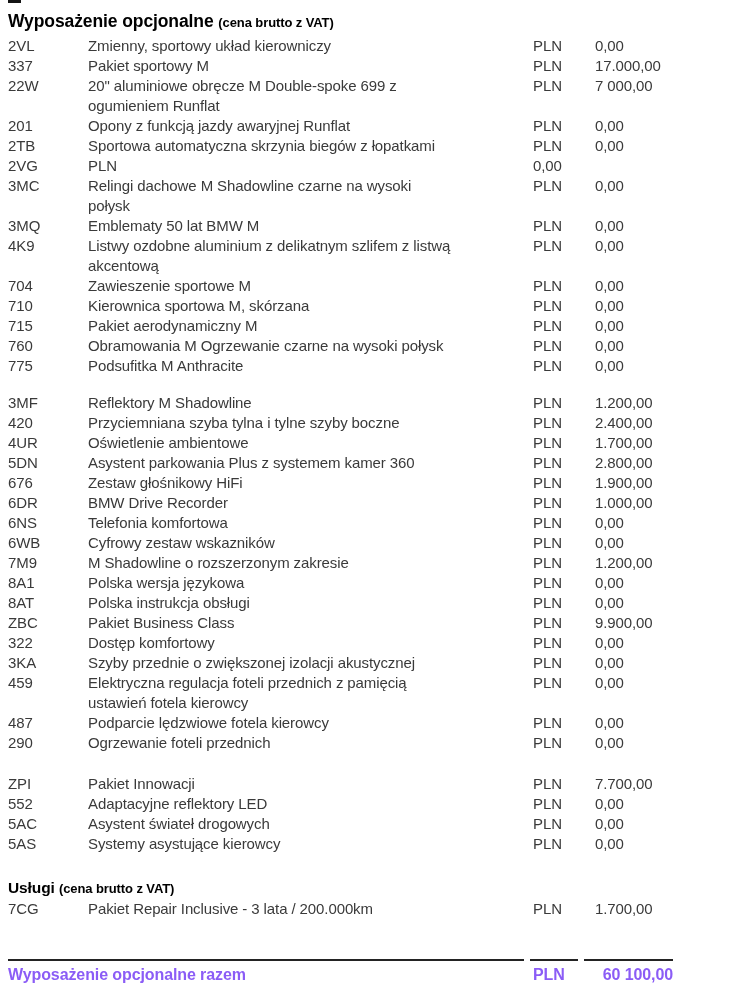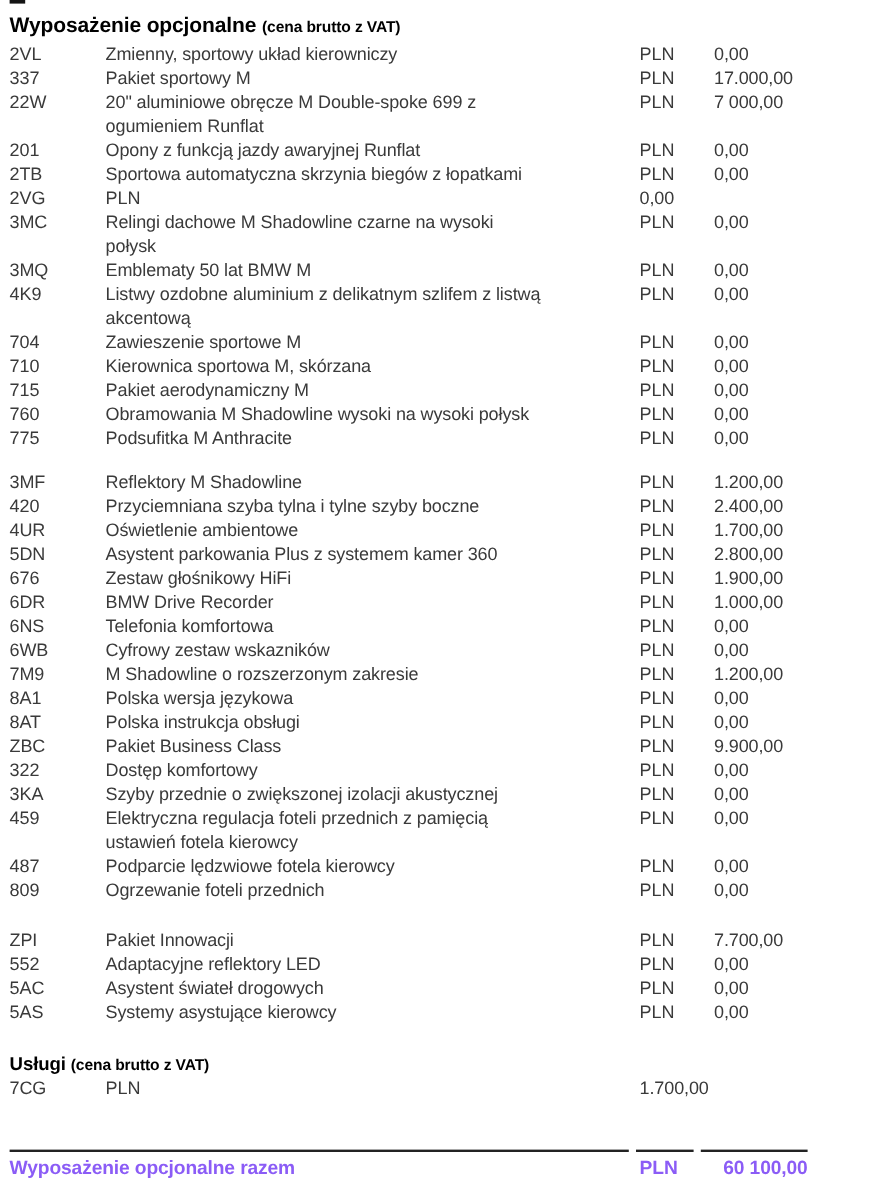--- a/index.html
+++ b/index.html
@@ -165,21 +165,21 @@
 
       <div class="row">
         <span class="code">715</span>
         <span class="desc">Pakiet aerodynamiczny M</span>
         <span class="cur">PLN</span>
         <span class="amt">0,00</span>
       </div>
 
       <div class="row">
         <span class="code">760</span>
-        <span class="desc">Obramowania M Shadowline wysoki na wysoki połysk</span>
+        <span class="desc">Obramowania M Ogrzewanie czarne na wysoki połysk</span>
         <span class="cur">PLN</span>
         <span class="amt">0,00</span>
       </div>
 
       <div class="row">
         <span class="code">775</span>
         <span class="desc">Podsufitka M Anthracite</span>
         <span class="cur">PLN</span>
         <span class="amt">0,00</span>
       </div>
@@ -294,21 +294,21 @@
       </div>
 
       <div class="row">
         <span class="code">487</span>
         <span class="desc">Podparcie lędzwiowe fotela kierowcy</span>
         <span class="cur">PLN</span>
         <span class="amt">0,00</span>
       </div>
 
       <div class="row">
-        <span class="code">809</span>
+        <span class="code">290</span>
         <span class="desc">Ogrzewanie foteli przednich</span>
         <span class="cur">PLN</span>
         <span class="amt">0,00</span>
       </div>
     </div>
 
   <div class="rows group-3">
 
       <div class="row">
         <span class="code">ZPI</span>
@@ -341,20 +341,21 @@
 
   <h2 class="services-title">
     <span>Usługi</span>
     <span class="note">(cena brutto z VAT)</span>
   </h2>
 
   <div class="rows">
 
       <div class="row">
         <span class="code">7CG</span>
+        <span class="desc">Pakiet Repair Inclusive - 3 lata / 200.000km</span>
         <span class="cur">PLN</span>
         <span class="amt">1.700,00</span>
       </div>
     </div>
 
   <div class="totals">
     <div class="total-row total-row-strong">
       <div>Wyposażenie opcjonalne razem</div>
       <div class="total-cur">PLN</div>
       <div class="total-amt">60 100,00</div>

